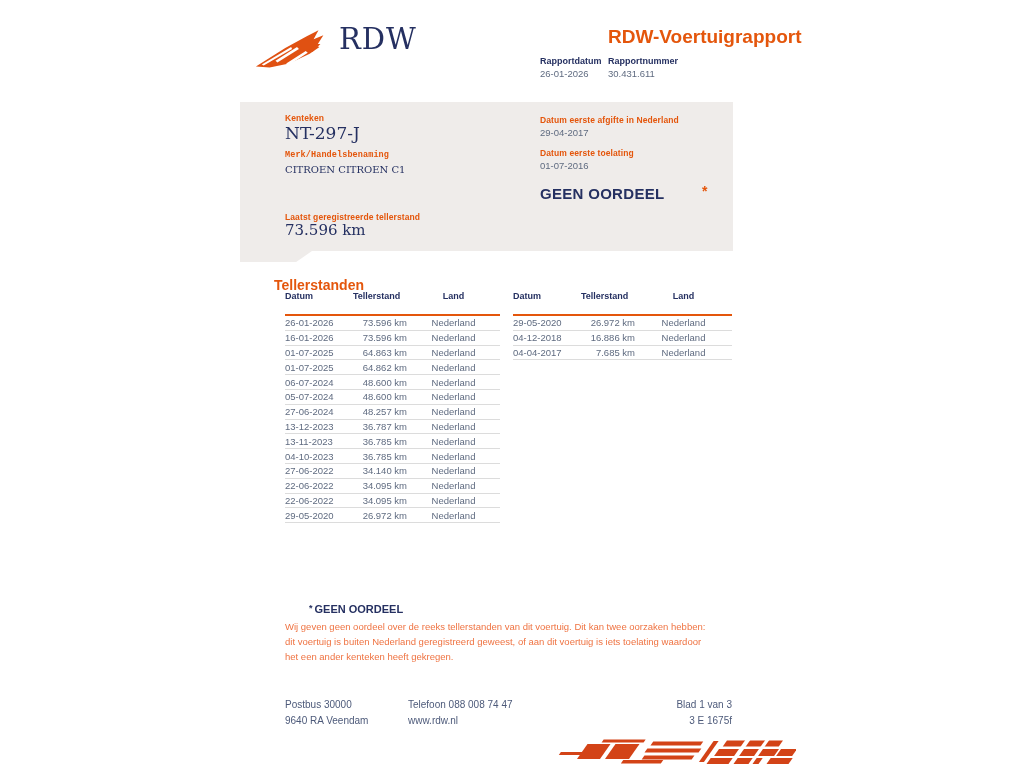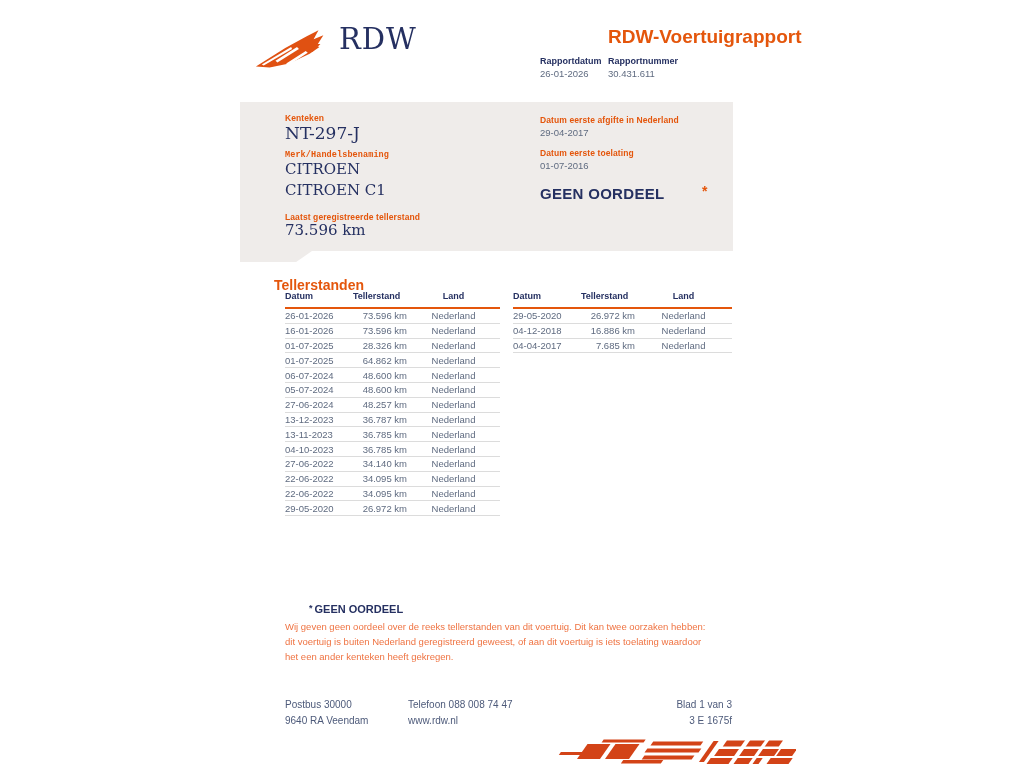--- a/index.html
+++ b/index.html
@@ -25,21 +25,21 @@
   .verdict{position:absolute;left:300px;top:83px;font-size:15px;font-weight:bold;
            color:var(--navy);letter-spacing:.3px;}
   .verdict-star{position:absolute;left:462px;top:81px;font-size:14px;font-weight:bold;color:var(--orange);}
 
   
   .section-title{position:absolute;left:274px;top:277px;font-size:14px;font-weight:bold;color:var(--orange);}
   .vtable{position:absolute;top:289px;}
   .vtable.left{left:285px;width:215px;}
   .vtable.right{left:513px;width:219px;}
   .thead{display:flex;align-items:flex-end;height:12px;border-bottom:2px solid var(--orange);
-         font-size:9px;font-weight:bold;color:var(--navy);padding-bottom:6px;}
+         font-size:9px;font-weight:bold;color:var(--navy);padding-bottom:13px;}
   .trow{display:flex;align-items:center;height:13.8px;border-bottom:1px solid var(--rule);
         font-size:9.5px;color:var(--muted);}
   .tc0{width:68px;text-align:left;}
   .tc1{width:54px;}
   .thead .tc1{text-align:left;}
   .trow  .tc1{text-align:right;}
   .tc2{flex:1;text-align:center;}
 
   
   .fn-title{position:absolute;left:285px;top:603px;font-size:11px;font-weight:bold;color:var(--navy);margin-left:24px;}
@@ -72,21 +72,21 @@
 <div class="meta-label" style="left:540px;">Rapportdatum</div>
 <div class="meta-label" style="left:608px;">Rapportnummer</div>
 <div class="meta-value" style="left:540px;">26-01-2026</div>
 <div class="meta-value" style="left:608px;">30.431.611</div>
 
 <div class="infobox">
   <div class="flabel" style="left:45px;top:11px;">Kenteken</div>
   <div class="fserif" style="left:45px;top:21px;font-size:17px;">NT-297-J</div>
 
   <div class="flabel" style="left:45px;top:48px;font-family:Liberation Mono, monospace;">Merk/Handelsbenaming</div>
-  <div class="fserif" style="left:45px;top:57px;font-size:15px;line-height:21px;width:150px;">CITROEN CITROEN C1</div>
+  <div class="fserif" style="left:45px;top:57px;font-size:10px;line-height:21px;width:150px;">CITROEN CITROEN C1</div>
 
   <div class="flabel" style="left:45px;top:110px;">Laatst geregistreerde tellerstand</div>
   <div class="fserif" style="left:45px;top:119px;font-size:15px;">73.596 km</div>
 
   <div class="flabel" style="left:300px;top:13px;">Datum eerste afgifte in Nederland</div>
   <div class="fvalue" style="left:300px;top:25px;">29-04-2017</div>
 
   <div class="flabel" style="left:300px;top:46px;">Datum eerste toelating</div>
   <div class="fvalue" style="left:300px;top:58px;">01-07-2016</div>
 
@@ -108,21 +108,21 @@
         <span class="tc1">73.596 km</span>
         <span class="tc2">Nederland</span>
       </div>
       <div class="trow">
         <span class="tc0">16-01-2026</span>
         <span class="tc1">73.596 km</span>
         <span class="tc2">Nederland</span>
       </div>
       <div class="trow">
         <span class="tc0">01-07-2025</span>
-        <span class="tc1">28.326 km</span>
+        <span class="tc1">64.863 km</span>
         <span class="tc2">Nederland</span>
       </div>
       <div class="trow">
         <span class="tc0">01-07-2025</span>
         <span class="tc1">64.862 km</span>
         <span class="tc2">Nederland</span>
       </div>
       <div class="trow">
         <span class="tc0">06-07-2024</span>
         <span class="tc1">48.600 km</span>

